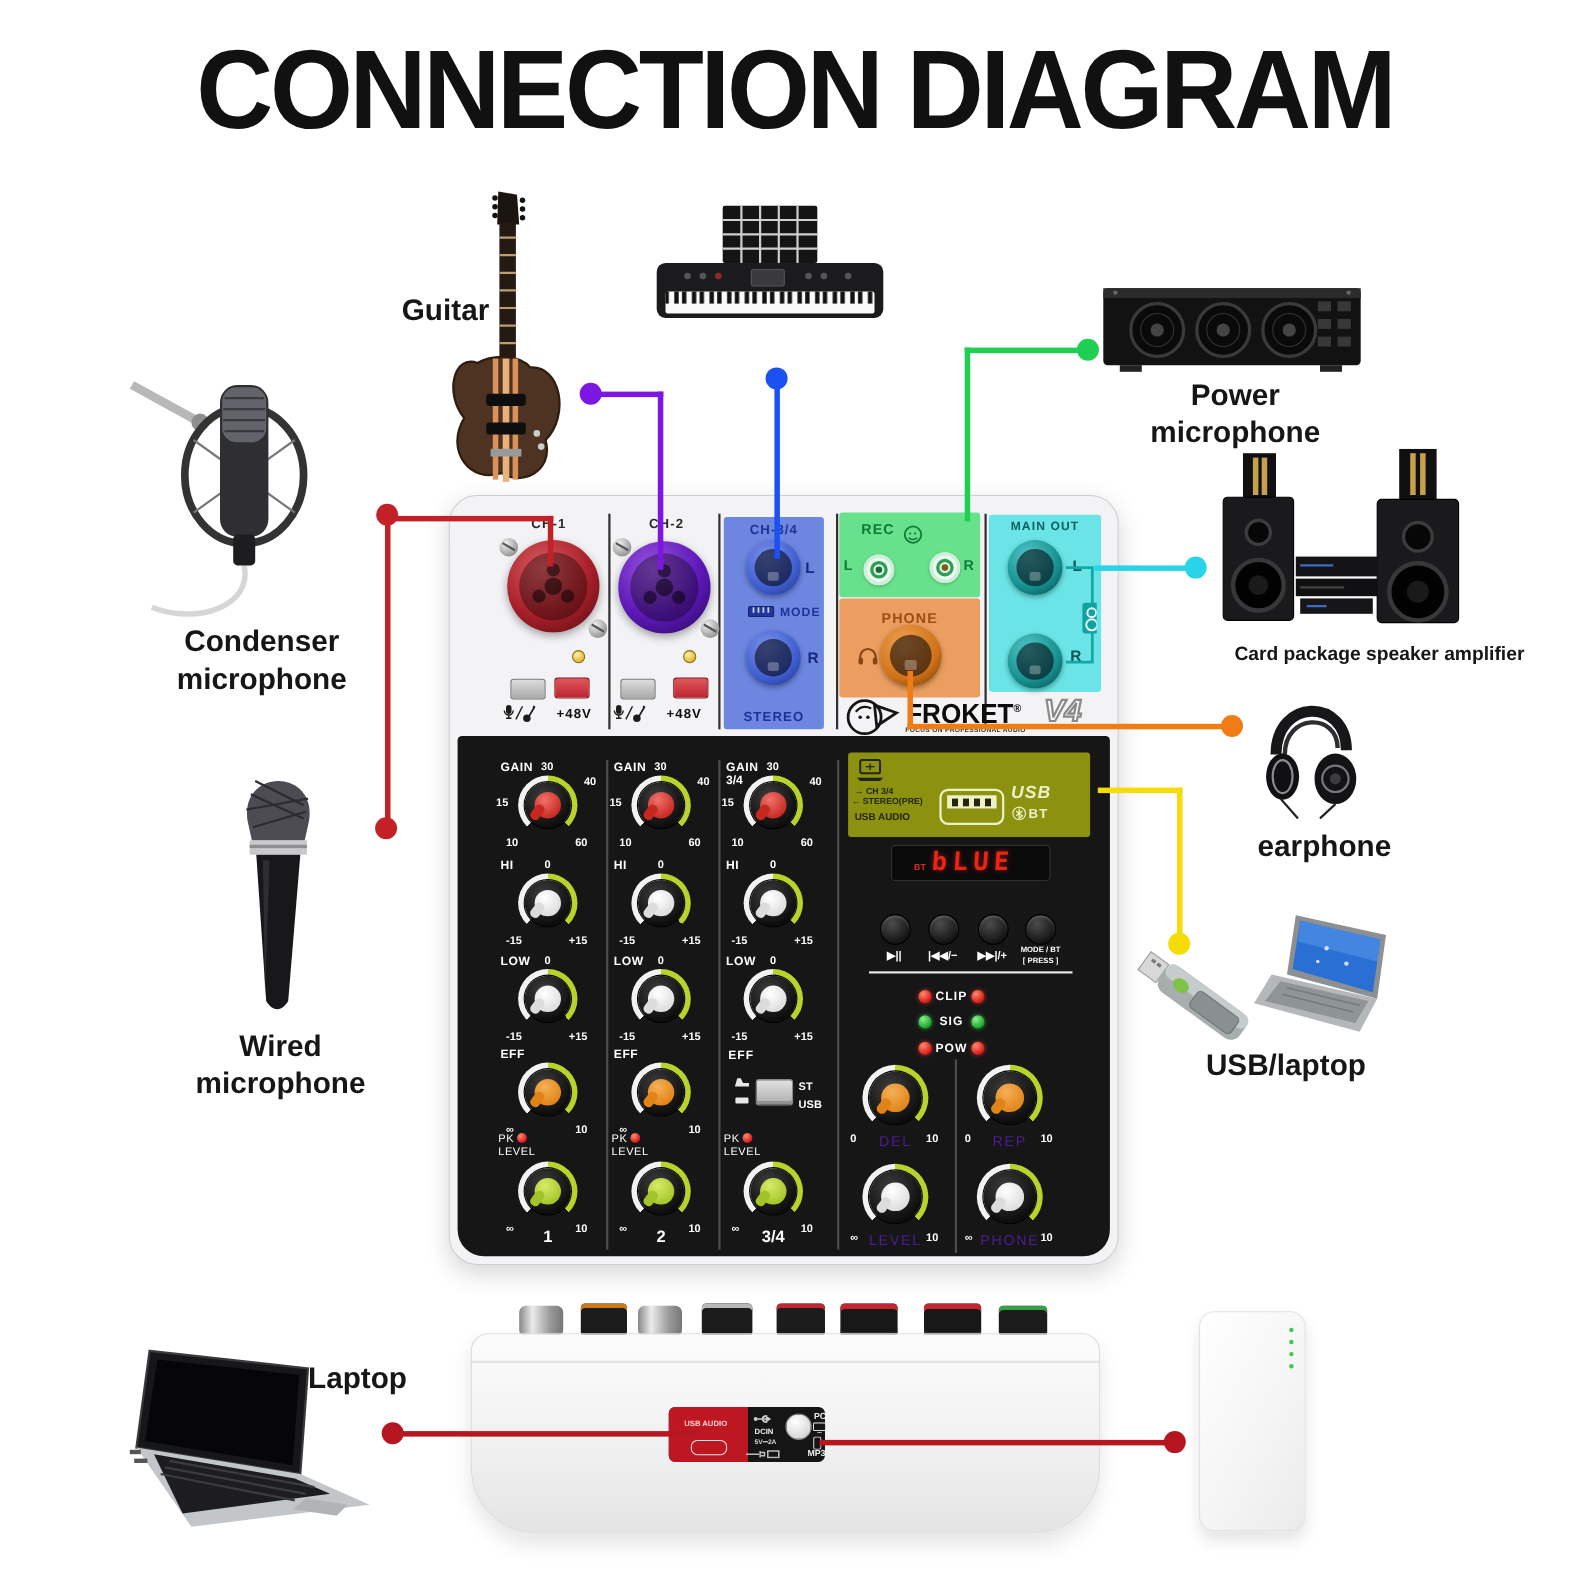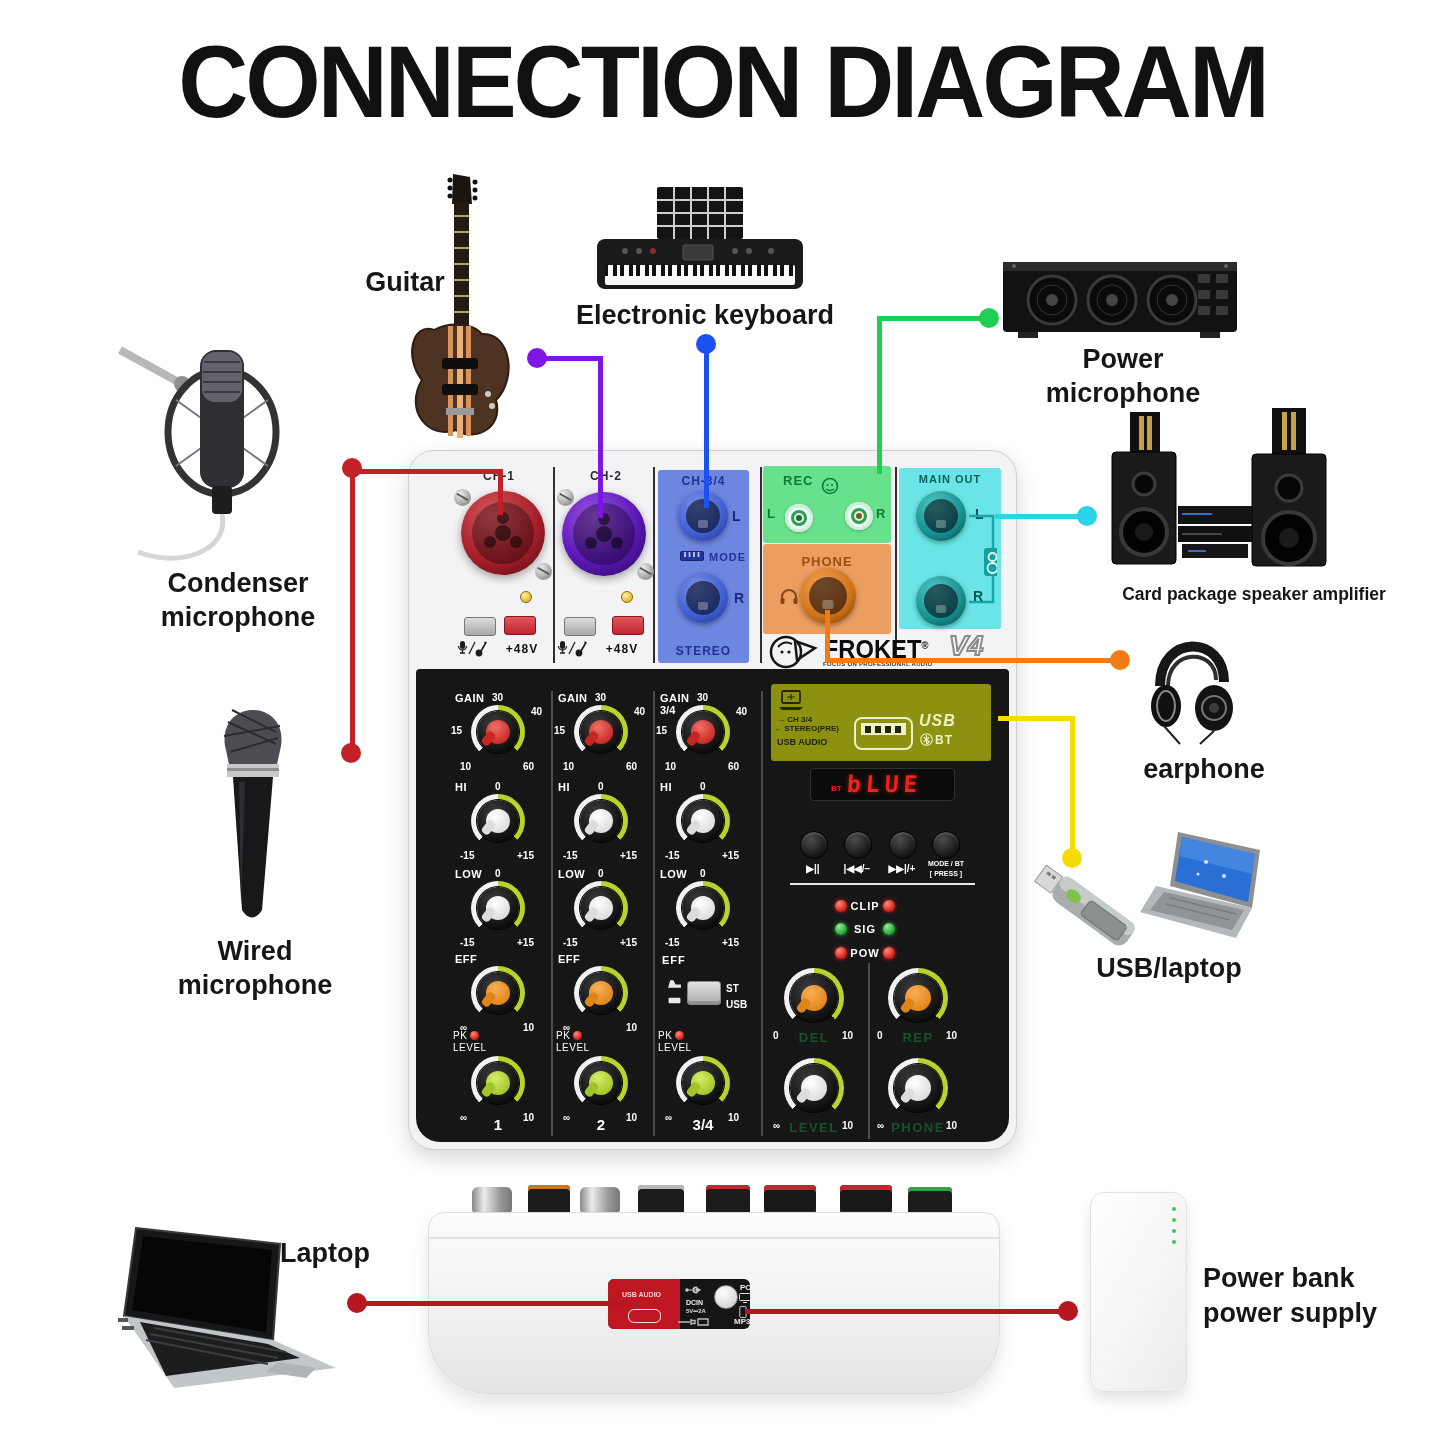--- a/index.html
+++ b/index.html
@@ -66,21 +66,21 @@
   .c-org{--hi:#f6b055;--lo:#e08418}
   .c-grn{--hi:#d6ec66;--lo:#a3c428}
   .klbl{position:absolute;left:-16px;top:-13px;color:#fff;font-weight:700;font-size:11px;letter-spacing:.5px;z-index:3}
   .klbl2{position:absolute;left:-16px;top:-1px;color:#fff;font-weight:700;font-size:11px;z-index:3}
   .tk{position:absolute;color:#fff;font-weight:700;font-size:10px;line-height:1;white-space:nowrap;z-index:3}
   .p-top{left:50%;top:-12px;transform:translateX(-55%)}
   .p-tr{right:-17px;top:2px}
   .p-l{left:-20px;top:21px}
   .p-bl{left:-11px;bottom:-13px}
   .p-br{right:-9px;bottom:-13px}
-  .mlbl{position:absolute;left:50%;top:62px;transform:translateX(-50%);color:#14532d;font-weight:700;
+  .mlbl{position:absolute;left:50%;top:62px;transform:translateX(-50%);color:#4c1d95;font-weight:400;
         font-size:13px;letter-spacing:1.5px;z-index:3}
   .pk{position:absolute;color:#fff;font-weight:400;font-size:10px;line-height:1.2;letter-spacing:.5px}
   .pkled{display:inline-block;width:9px;height:9px;border-radius:50%;margin-left:3px;vertical-align:-1px;
         background:radial-gradient(circle at 35% 30%,#ff8a70,#cf1414 75%)}
   .chnum{position:absolute;width:54px;text-align:center;color:#fff;font-weight:700;font-size:15px}
   
   .tbtn{position:absolute;width:26px;height:26px;border-radius:50%;border:1px solid #000;
         background:radial-gradient(circle at 38% 30%,#4c4c4c,#141414 72%);box-shadow:inset 0 2px 2px rgba(255,255,255,.18)}
   .tlbl{position:absolute;transform:translateX(-50%);color:#fff;font-weight:700;font-size:10px;white-space:nowrap}
   .led{position:absolute;width:12px;height:12px;border-radius:50%}
@@ -691,29 +691,25 @@
   <div class="ln" style="left:998px;top:716px;width:77px;height:5px;background:#f6dc06"></div>
   <div class="ln" style="left:1070px;top:716px;width:5px;height:143px;background:#f6dc06"></div>
   <div class="dot" style="left:1062px;top:848px;background:#f6dc06"></div>
 
   <div class="ln" style="left:357px;top:1301px;width:276px;height:5px;background:#b5161f"></div>
   <div class="dot" style="left:347px;top:1293px;background:#b5161f"></div>
   <div class="ln" style="left:745px;top:1309px;width:325px;height:5px;background:#b5161f"></div>
   <div class="dot" style="left:1058px;top:1301px;background:#b5161f"></div>
 
   <div class="lbl" style="left:330px;top:266px;width:150px;font-size:27px">Guitar</div>
-  <div class="lbl" style="left:555px;top:299px;width:300px;font-size:27px">Electronic keyboard</div>
   <div class="lbl" style="left:1003px;top:343px;width:240px;font-size:27px">Power microphone</div>
   <div class="lbl" style="left:128px;top:567px;width:220px;font-size:27px">
     <span>Condenser</span><br><span>microphone</span>
   </div>
   <div class="lbl" style="left:1054px;top:584px;width:400px;font-size:17.5px">Card package speaker amplifier</div>
   <div class="lbl" style="left:1104px;top:753px;width:200px;font-size:27px">earphone</div>
   <div class="lbl" style="left:145px;top:935px;width:220px;font-size:27px">
     <span>Wired</span><br><span>microphone</span>
   </div>
   <div class="lbl" style="left:1069px;top:952px;width:200px;font-size:27px">USB/laptop</div>
   <div class="lbl" style="left:250px;top:1237px;width:150px;font-size:27px">Laptop</div>
-  <div class="lbl" style="left:1203px;top:1261px;width:230px;font-size:27px;text-align:left;line-height:1.3">
-    <span>Power bank</span><br><span>power supply</span>
-  </div>
 
 </div>
 
 </body></html>

